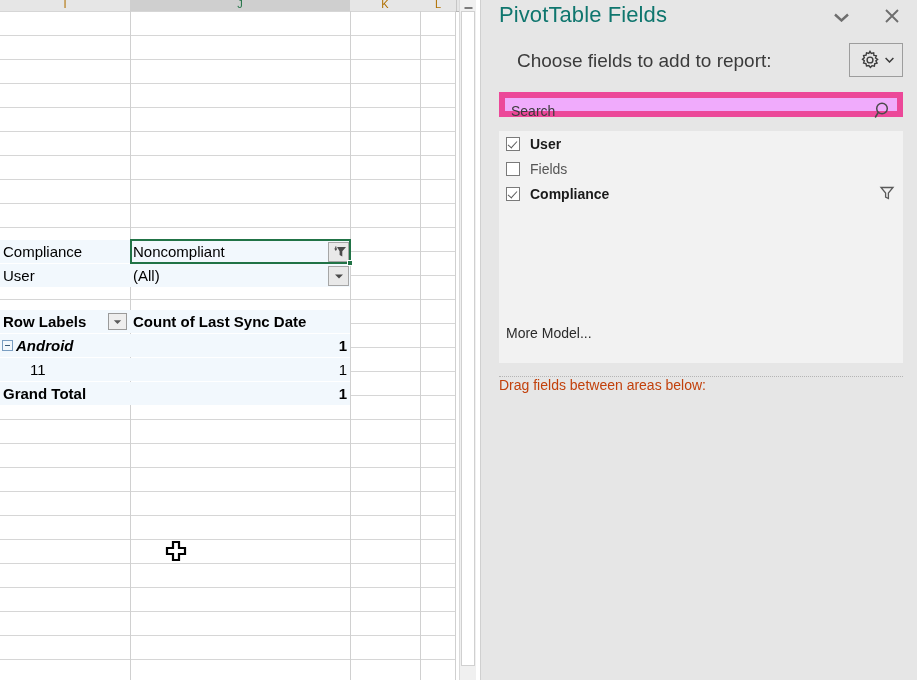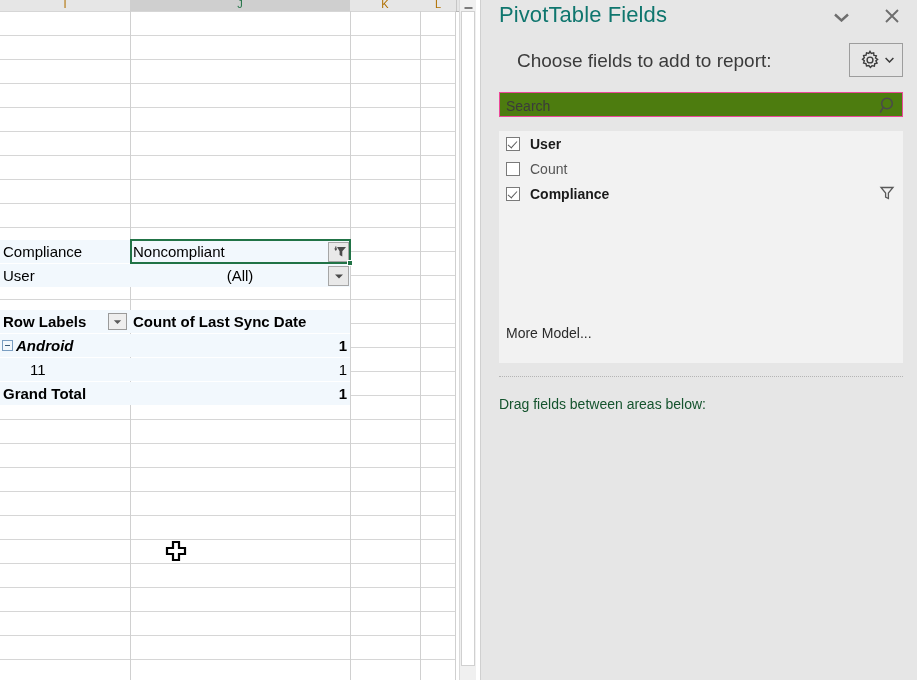--- a/index.html
+++ b/index.html
@@ -240,22 +240,22 @@
     align-items: center;
     justify-content: center;
     gap: 4px;
     cursor: pointer;
   }
 
   #search-box {
     position: absolute;
     left: 18px; top: 92px;
     width: 404px; height: 25px;
-    background: #4d7c0f;
-    border: 1px solid #ec4899;
+    background: #f0abfc;
+    border: 6px solid #ec4899;
     box-sizing: border-box;
   }
   #search-input {
     position: absolute;
     left: 4px; top: 0;
     width: 360px; height: 23px;
     border: none;
     outline: none;
     background: transparent;
     font-family: "Liberation Sans", sans-serif;
@@ -330,23 +330,23 @@
 
   #pane-divider {
     position: absolute;
     left: 18px; top: 376px;
     width: 404px; height: 1px;
     border-top: 1px dotted #b5b5b5;
   }
 
   #drag-label {
     position: absolute;
-    left: 18px; top: 396px;
+    left: 18px; top: 377px;
     font-size: 14px;
-    color: #14532d;
+    color: #c2410c;
   }
 </style>
 </head>
 <body>
 
 <div id="app">
 
   <div id="sheet-area">
 
     <div id="col-header-strip">
@@ -395,21 +395,21 @@
         <div class="cell fill" style="left: 0px; top: 240px; width: 130px;">Compliance</div>
         <div class="cell fill" style="left: 130px; top: 240px; width: 220px;">Noncompliant</div>
         <div class="pivot-btn" style="left: 328px; top: 242px; width: 21px; height: 20px;">
           <svg width="16" height="14" viewBox="0 0 16 14">
             <path d="M6 2 H15 L11.3 6.2 V11.5 L8.6 10 V6.2 Z" fill="#4a4a4a"></path>
             <path d="M3.2 3.5 L6.4 3.5 L4.8 6 Z" fill="#4a4a4a"></path>
             <path d="M4.8 1.5 V4" stroke="#4a4a4a" stroke-width="1.2"></path>
           </svg>
         </div>
         <div class="cell fill" style="left: 0px; top: 264px; width: 130px;">User</div>
-        <div class="cell fill" style="left: 130px; top: 264px; width: 220px; text-align: center;">(All)</div>
+        <div class="cell fill" style="left: 130px; top: 264px; width: 220px;">(All)</div>
         <div class="pivot-btn" style="left: 328px; top: 266px; width: 21px; height: 20px;">
           <svg width="10" height="7" viewBox="0 0 10 7">
             <path d="M1 1.5 L5 5.5 L9 1.5 Z" fill="#4a4a4a"></path>
           </svg>
         </div>
         <div class="cell fill bold" style="left: 0px; top: 310px; width: 130px;">Row Labels</div>
         <div class="cell fill bold" style="left: 130px; top: 310px; width: 220px;">Count of Last Sync Date</div>
         <div class="rowlabel-btn" style="left: 108px; top: 313px;">
           <svg width="9" height="6" viewBox="0 0 9 6">
             <path d="M0.8 1.2 L4.5 5 L8.2 1.2 Z" fill="#5a5a5a"></path>
@@ -485,21 +485,21 @@
     </div>
 
     <div id="field-list">
       <div id="field-rows">
           <div class="field-row">
             <div class="chk checked"></div>
             <span class="field-name bold">User</span>
           </div>
           <div class="field-row">
             <div class="chk"></div>
-            <span class="field-name dim">Count</span>
+            <span class="field-name dim">Fields</span>
           </div>
           <div class="field-row">
             <div class="chk checked"></div>
             <span class="field-name bold">Compliance</span>
             <div class="field-filter-icon"><svg width="16" height="16" viewBox="0 0 16 16">
                 <path d="M2 2.5 H14 L9.4 8 V13.5 L6.6 12 V8 Z" fill="none" stroke="#5a5a5a" stroke-width="1.3"></path>
               </svg></div>
           </div>
         </div>
       <div id="more-tables">More Model...</div>

